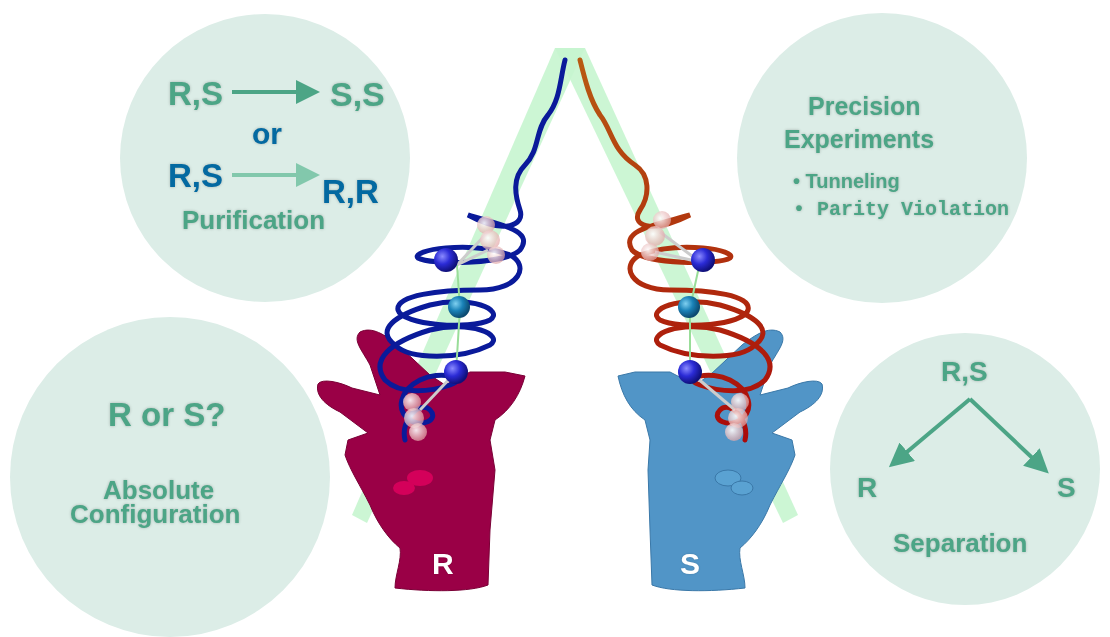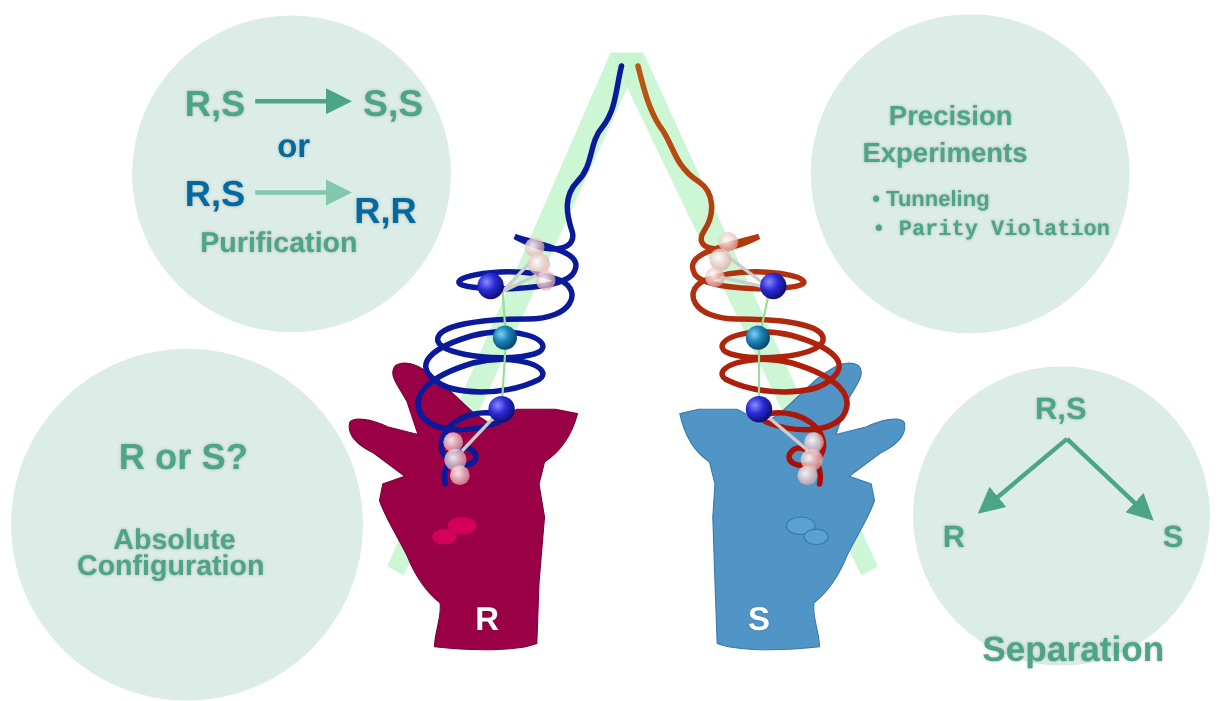--- a/index.html
+++ b/index.html
@@ -33,21 +33,21 @@
 <div class="txt" style="left:793px;top:170px;font-size:20px;text-align:right;">• Tunneling</div>
 <div class="txt" style="left:793px;top:198px;font-size:20px;font-family:Liberation Mono, monospace;">• Parity Violation</div>
 
 <div class="txt" style="left:108px;top:396px;font-size:33px;">R or S?</div>
 <div class="txt" style="left:103px;top:464px;font-size:26px;margin-top:11px;">Absolute</div>
 <div class="txt" style="left:70px;top:499px;font-size:26px;">Configuration</div>
 
 <div class="txt" style="left:941px;top:356px;font-size:28px;">R,S</div>
 <div class="txt" style="left:857px;top:472px;font-size:28px;">R</div>
 <div class="txt" style="left:1057px;top:472px;font-size:28px;">S</div>
-<div class="txt" style="left:893px;top:528px;font-size:32px;margin-top:44px;">Separation</div>
+<div class="txt" style="left:893px;top:528px;font-size:26px;">Separation</div>
 
 <svg width="1110" height="637" viewBox="0 0 1110 637">
   <defs>
     <marker id="ahDark" markerWidth="6" markerHeight="6" refX="4" refY="3" orient="auto">
       <path d="M0,0 L6,3 L0,6 Z" fill="#4ca586"></path>
     </marker>
     <marker id="ahLight" markerWidth="6" markerHeight="6" refX="4" refY="3" orient="auto">
       <path d="M0,0 L6,3 L0,6 Z" fill="#82c8ac"></path>
     </marker>
     <radialGradient id="ballBlue" cx="35%" cy="35%" r="65%">

